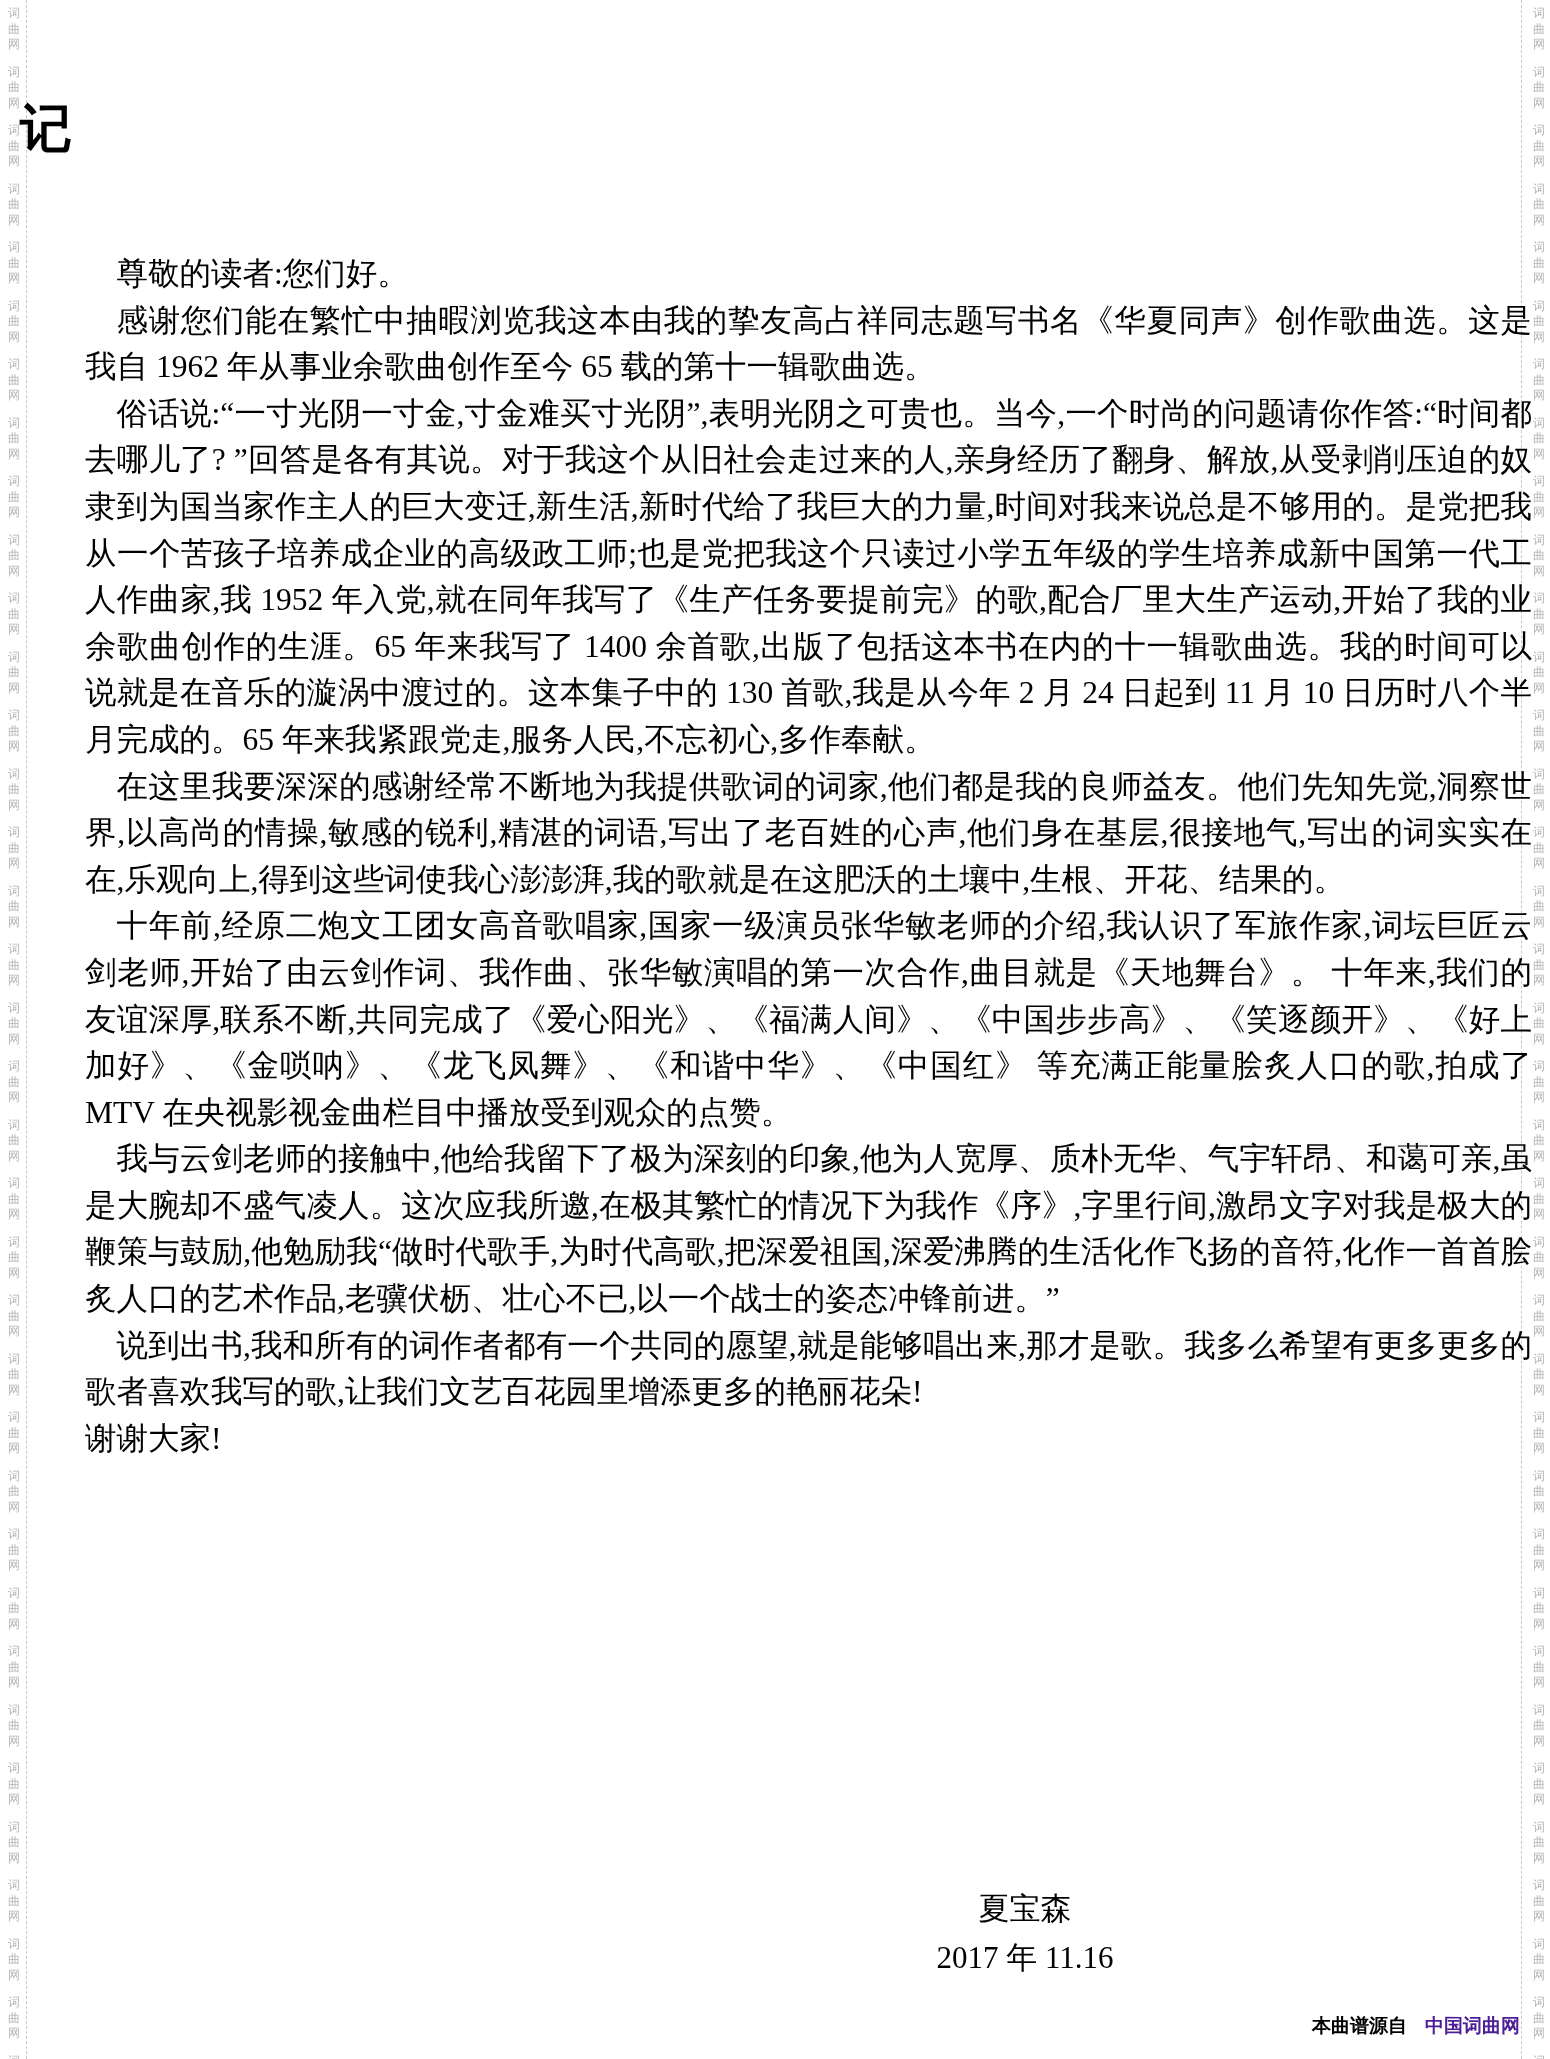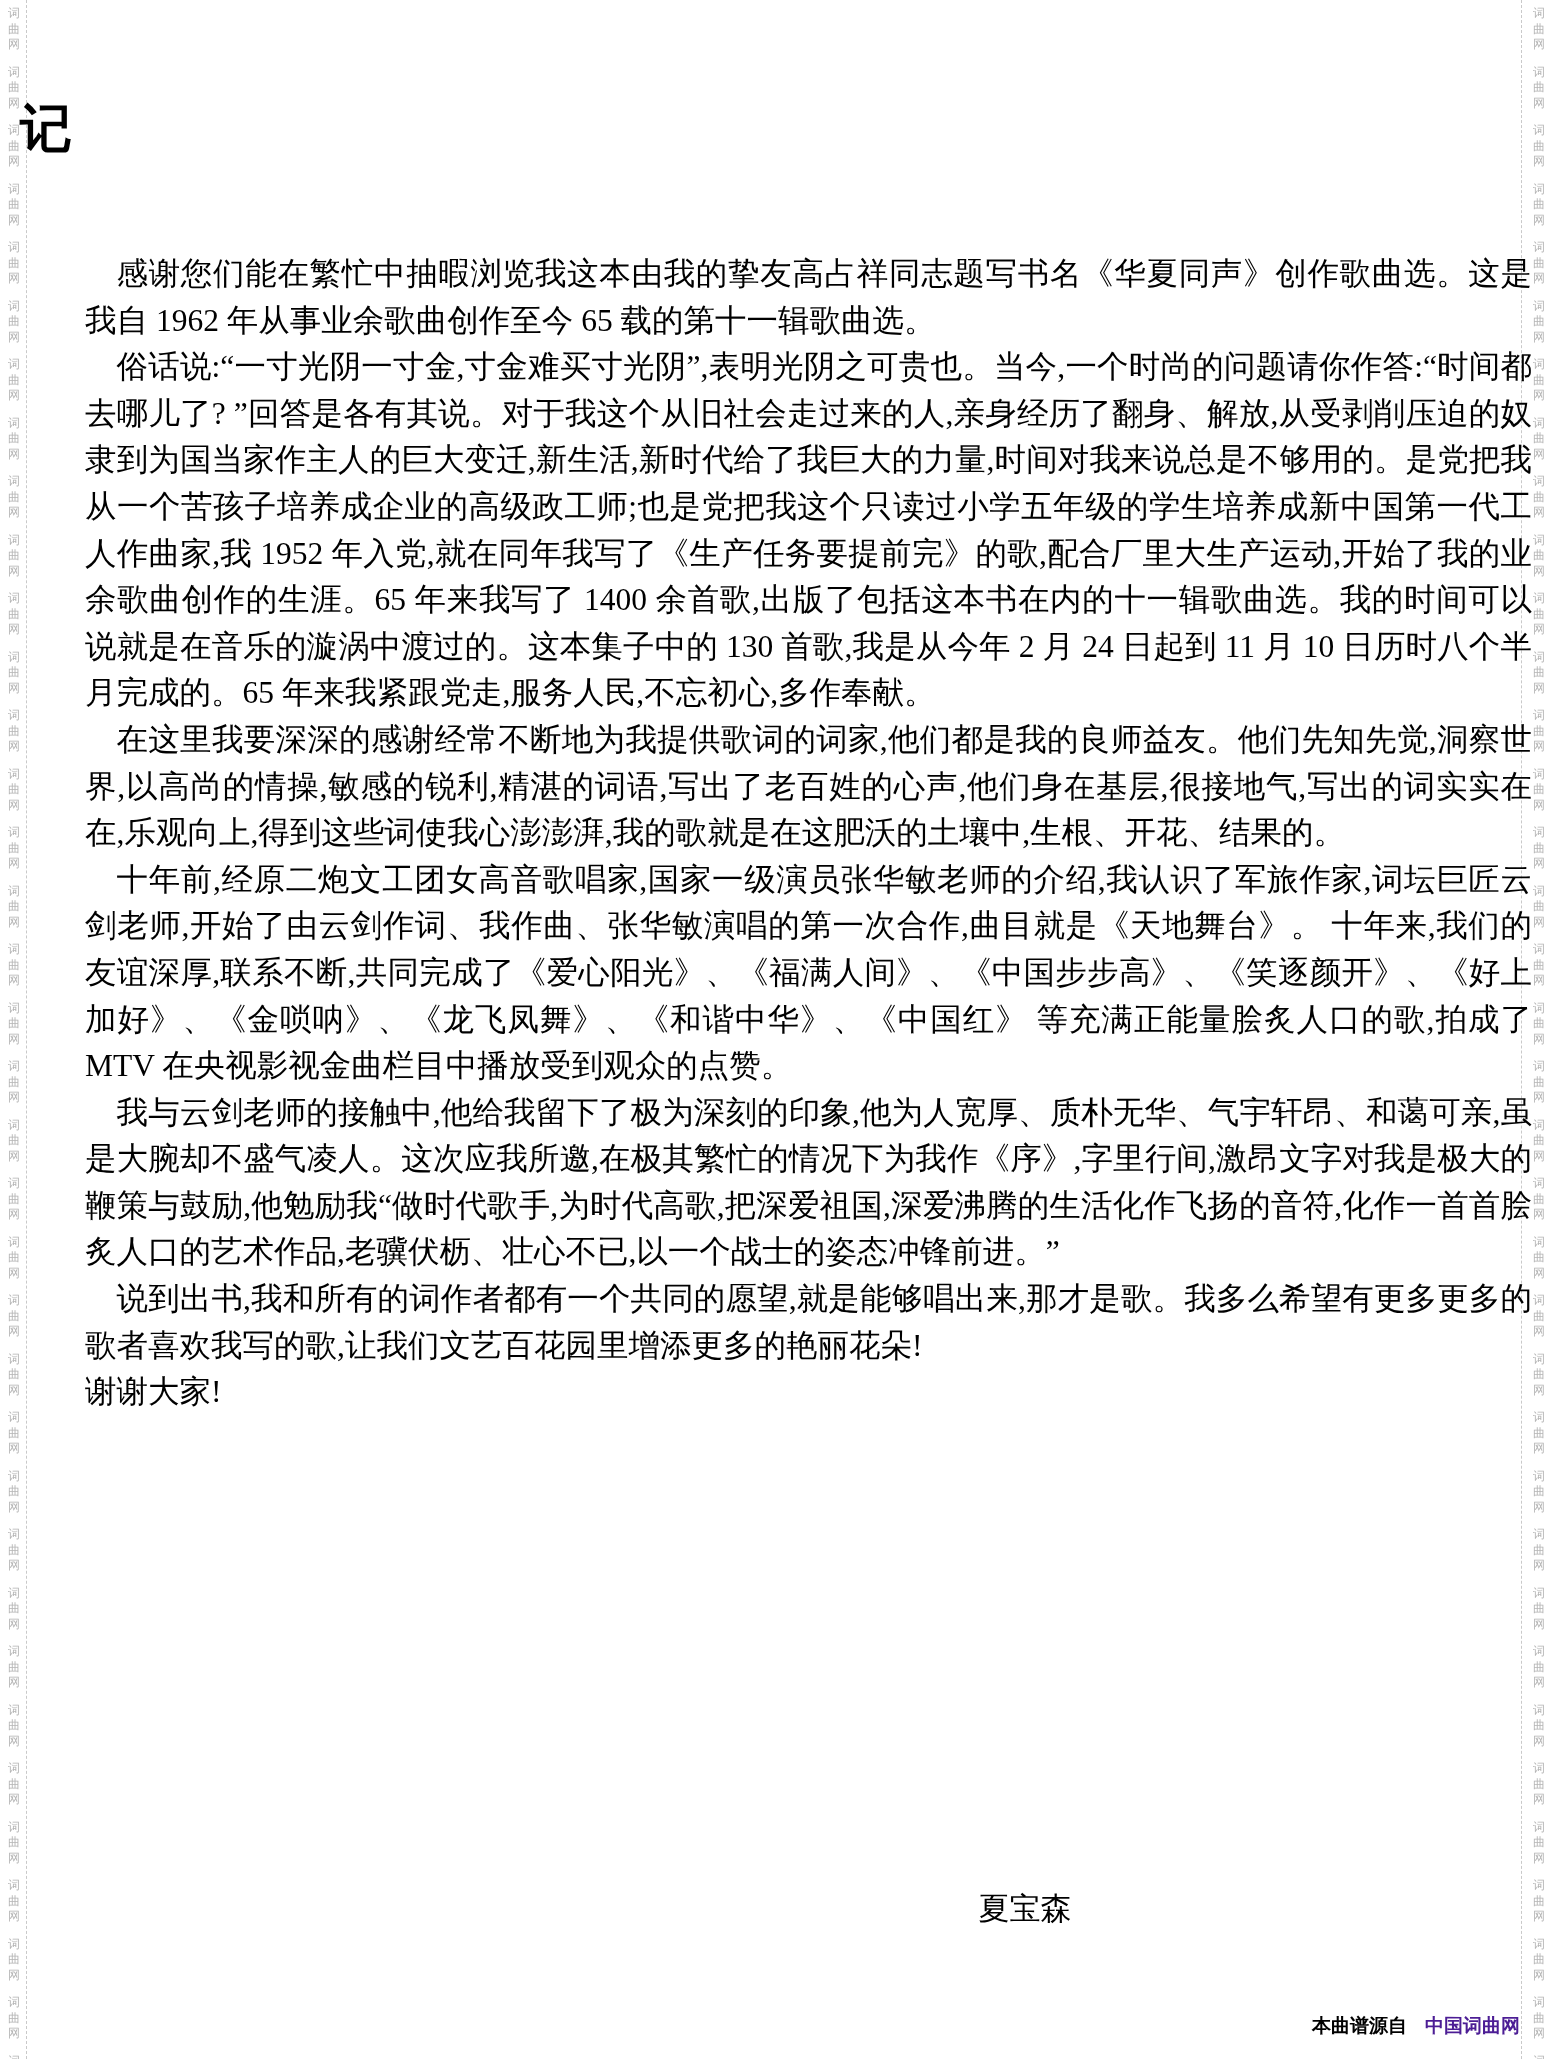--- a/index.html
+++ b/index.html
@@ -413,29 +413,31 @@
     <div class="wm-group">
       <div>词</div>
     </div>
   </div>
 
 <div class="doc-title-wrap">
   <span class="doc-title">后　记</span>
 </div>
 
 <div class="doc-body">
+  <p>尊敬的读者:您们好。</p>
   <p>感谢您们能在繁忙中抽暇浏览我这本由我的挚友高占祥同志题写书名《华夏同声》创作歌曲选。这是我自 1962 年从事业余歌曲创作至今 65 载的第十一辑歌曲选。</p>
   <p>俗话说:“一寸光阴一寸金,寸金难买寸光阴”,表明光阴之可贵也。当今,一个时尚的问题请你作答:“时间都去哪儿了? ”回答是各有其说。对于我这个从旧社会走过来的人,亲身经历了翻身、解放,从受剥削压迫的奴隶到为国当家作主人的巨大变迁,新生活,新时代给了我巨大的力量,时间对我来说总是不够用的。是党把我从一个苦孩子培养成企业的高级政工师;也是党把我这个只读过小学五年级的学生培养成新中国第一代工人作曲家,我 1952 年入党,就在同年我写了《生产任务要提前完》的歌,配合厂里大生产运动,开始了我的业余歌曲创作的生涯。65 年来我写了 1400 余首歌,出版了包括这本书在内的十一辑歌曲选。我的时间可以说就是在音乐的漩涡中渡过的。这本集子中的 130 首歌,我是从今年 2 月 24 日起到 11 月 10 日历时八个半月完成的。65 年来我紧跟党走,服务人民,不忘初心,多作奉献。</p>
   <p>在这里我要深深的感谢经常不断地为我提供歌词的词家,他们都是我的良师益友。他们先知先觉,洞察世界,以高尚的情操,敏感的锐利,精湛的词语,写出了老百姓的心声,他们身在基层,很接地气,写出的词实实在在,乐观向上,得到这些词使我心澎澎湃,我的歌就是在这肥沃的土壤中,生根、开花、结果的。</p>
   <p>十年前,经原二炮文工团女高音歌唱家,国家一级演员张华敏老师的介绍,我认识了军旅作家,词坛巨匠云剑老师,开始了由云剑作词、我作曲、张华敏演唱的第一次合作,曲目就是《天地舞台》。 十年来,我们的友谊深厚,联系不断,共同完成了《爱心阳光》、《福满人间》、《中国步步高》、《笑逐颜开》、《好上加好》、《金唢呐》、《龙飞凤舞》、《和谐中华》、《中国红》 等充满正能量脍炙人口的歌,拍成了 MTV 在央视影视金曲栏目中播放受到观众的点赞。</p>
   <p>我与云剑老师的接触中,他给我留下了极为深刻的印象,他为人宽厚、质朴无华、气宇轩昂、和蔼可亲,虽是大腕却不盛气凌人。这次应我所邀,在极其繁忙的情况下为我作《序》,字里行间,激昂文字对我是极大的鞭策与鼓励,他勉励我“做时代歌手,为时代高歌,把深爱祖国,深爱沸腾的生活化作飞扬的音符,化作一首首脍炙人口的艺术作品,老骥伏枥、壮心不已,以一个战士的姿态冲锋前进。”</p>
   <p>说到出书,我和所有的词作者都有一个共同的愿望,就是能够唱出来,那才是歌。我多么希望有更多更多的歌者喜欢我写的歌,让我们文艺百花园里增添更多的艳丽花朵!</p>
   <p class="no-indent">谢谢大家!</p>
 </div>
 
 <div class="signature">
   <div>夏宝森</div>
+  <div>2017 年 11.16</div>
 </div>
 
 <div class="footer-credit">
   <span>本曲谱源自</span>
   <span class="brand" style="color: #4c1d95;">中国词曲网</span>
 </div>
 
 </body></html>

